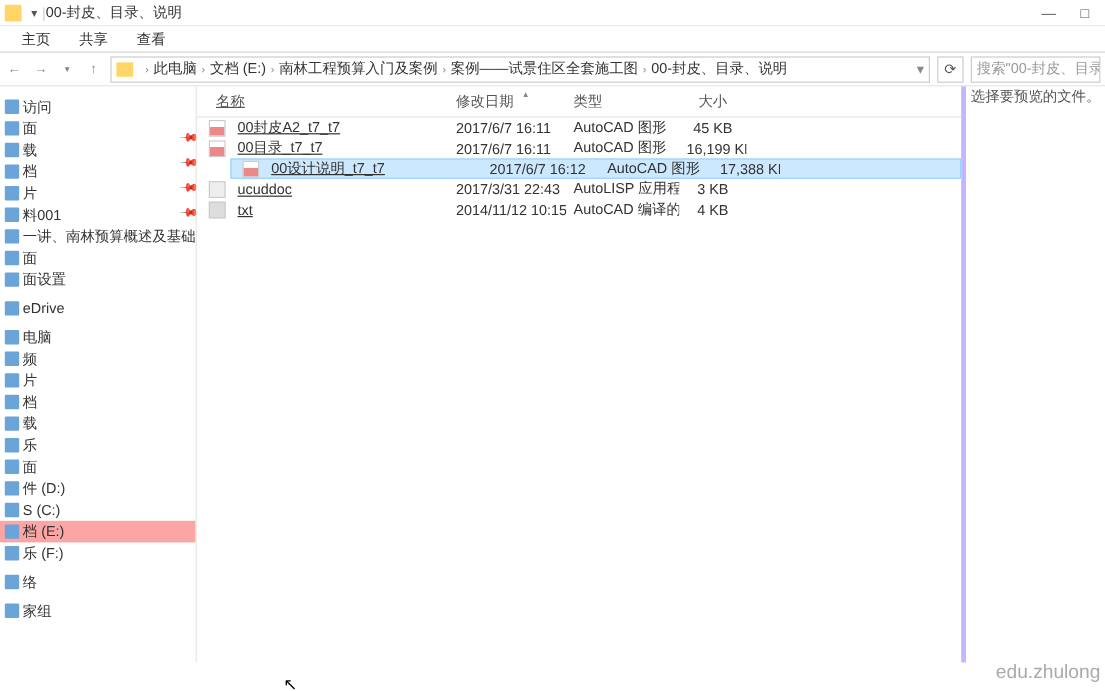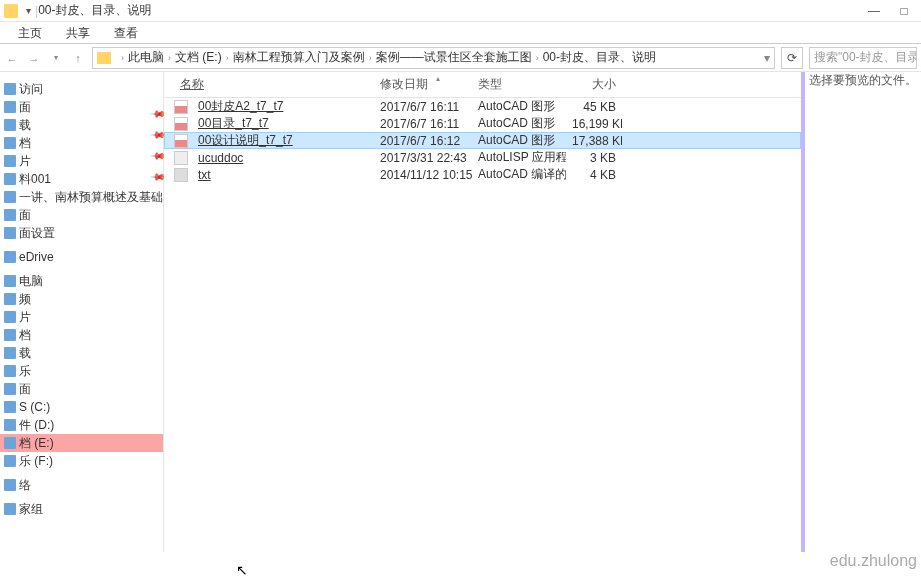--- a/index.html
+++ b/index.html
@@ -33,27 +33,27 @@
     .sidebar .item.sel { background: #fca5a5; }
     .sidebar .spacer { height: 6px; }
     
     .filelist { flex: 1; position: relative; }
     .filelist .header { display: flex; height: 26px; align-items: center; border-bottom: 1px solid #e5e5e5; color: #555; padding-left: 10px; }
     .filelist .header .col { padding: 0 6px; }
     .filelist .header .sort { font-size: 8px; color: #888; position: absolute; left: 272px; top: 2px; }
     .col-name { width: 200px; text-decoration: underline; }
     .col-date { width: 98px; }
     .col-type { width: 94px; }
-    .col-size { width: 56px; text-align: right; }
+    .col-size { width: 56px; text-align: center; }
     
     .filelist .pin-col { position: absolute; left: -14px; top: 36px; }
     .filelist .pin { color: #bbb; font-size: 10px; height: 17px; transform: rotate(45deg); }
     
     .filelist .row { display: flex; height: 17px; align-items: center; padding-left: 10px; cursor: pointer; }
-    .filelist .row.sel { background: #cce8ff; border: 1px solid #99d1ff; padding-left: 9px; height: 17px; }
+    .filelist .row.sel { background: #cce8ff; border: 1px solid #99d1ff; padding-left: 9px; height: 17px; margin-left: 28px; }
     .filelist .row .ficon { width: 14px; height: 14px; margin-right: 4px; flex-shrink: 0; }
     .filelist .row .dwg { background: linear-gradient(#fff 40%, #e88 40%); border: 1px solid #ccc; }
     .filelist .row .lsp { background: #eee; border: 1px solid #ccc; }
     .filelist .row .shx { background: #ddd; border: 1px solid #ccc; }
     .filelist .cell { padding: 0 6px; color: #333; white-space: nowrap; overflow: hidden; }
     
     .preview { width: 120px; border-left: 4px solid #c4b5fd; display: flex; align-items: flex-start; justify-content: center; color: #555; overflow: hidden; }
     
     .watermark { position: absolute; right: 4px; bottom: 6px; color: #aaa; font-size: 16px; font-family: Arial; }
     .cursor { position: absolute; left: 236px; top: 562px; font-size: 14px; color: #000; }
@@ -168,25 +168,25 @@
       <div class="item">
         <span class="sicon"></span>
         <span>乐</span>
       </div>
       <div class="item">
         <span class="sicon"></span>
         <span>面</span>
       </div>
       <div class="item">
         <span class="sicon"></span>
+        <span>件 (D:)</span>
+      </div>
+      <div class="item">
+        <span class="sicon"></span>
         <span>S (C:)</span>
-      </div>
-      <div class="item">
-        <span class="sicon"></span>
-        <span>件 (D:)</span>
       </div>
       <div class="item sel">
         <span class="sicon"></span>
         <span>档 (E:)</span>
       </div>
       <div class="item">
         <span class="sicon"></span>
         <span>乐 (F:)</span>
       </div>
       <div class="spacer"></div>

